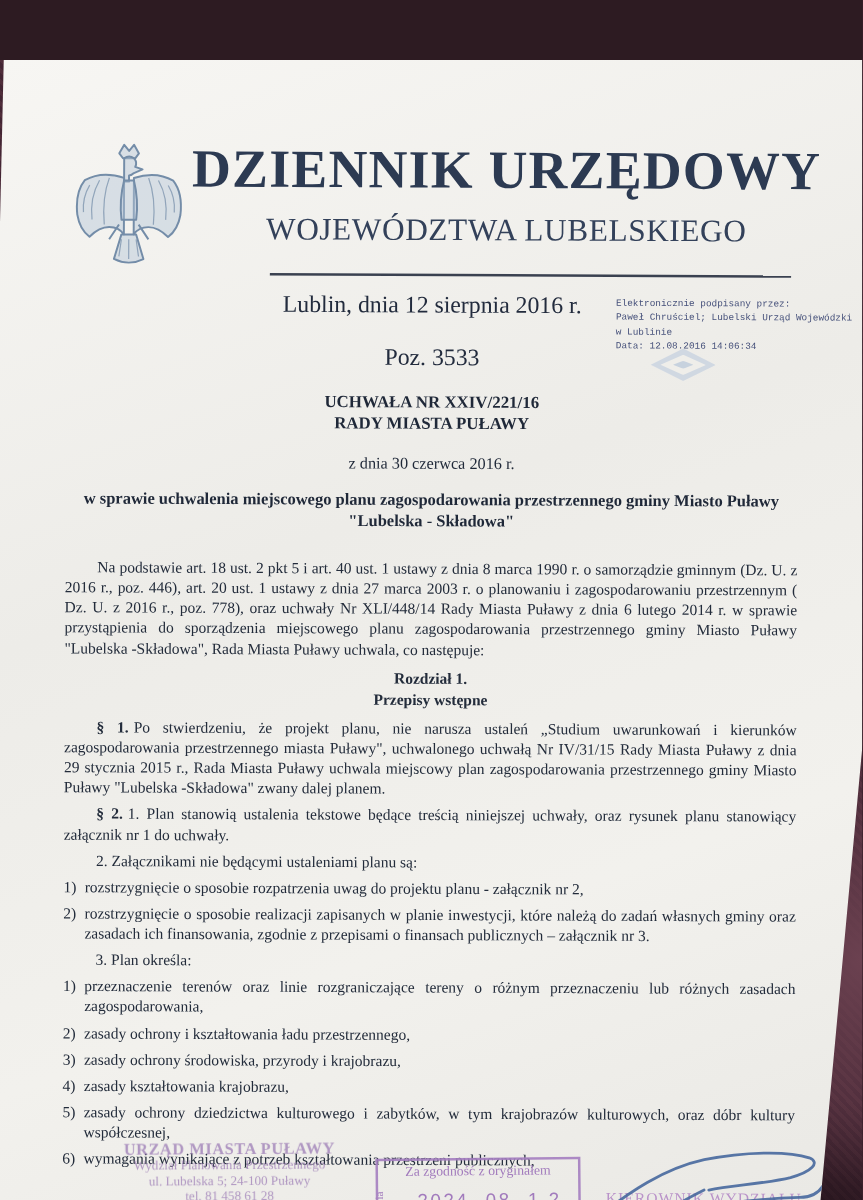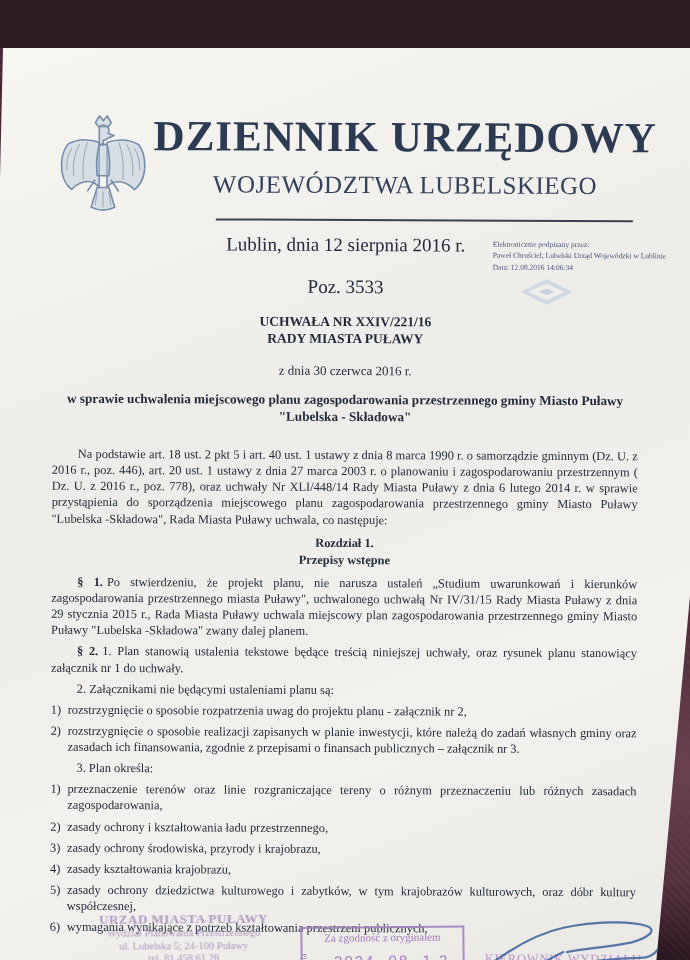--- a/index.html
+++ b/index.html
@@ -24,21 +24,21 @@
   .masthead{position:absolute;top:56px;left:52px;right:34px;display:flex;align-items:flex-start;}
   .eagle{width:100px;height:108px;flex:none;margin-top:8px;opacity:.85;}
   .mast-titles{flex:1;text-align:center;color:#2c3a52;}
   .mast-title{font-size:43px;font-weight:600;letter-spacing:1px;line-height:1.05;margin-top:10px;}
   .mast-subtitle{font-size:25px;font-weight:500;letter-spacing:.5px;margin-top:12px;color:#33415a;}
   .rule{position:absolute;top:171px;left:215px;width:417px;height:2px;background:#3a4150;}
   
   .place-date{position:absolute;top:186px;left:0;right:0;text-align:center;font-size:19px;color:#222b3d;}
   .poz{position:absolute;top:228px;left:0;right:0;text-align:center;font-size:19px;color:#222b3d;}
   
-  .esign{position:absolute;top:190px;left:492px;width:196px;font-family:Liberation Serif, serif;
+  .esign{position:absolute;top:190px;left:492px;width:196px;font-family:Liberation Mono, monospace;
          font-size:7.5px;line-height:1.5;color:#45507a;}
   .diamond{position:absolute;top:40px;left:28px;width:52px;height:26px;opacity:.55;}
   .diamond-outer{width:100%;height:100%;background:#b9c8dd;clip-path:polygon(50% 0,100% 50%,50% 100%,0 50%);display:flex;align-items:center;justify-content:center;}
   .diamond-hole{width:70%;height:62%;background:#f1f0ec;clip-path:polygon(50% 0,100% 50%,50% 100%,0 50%);display:flex;align-items:center;justify-content:center;}
   .diamond-core{width:45%;height:40%;background:#a9bdd6;clip-path:polygon(50% 0,100% 50%,50% 100%,0 50%);}
   
   .res-title{position:absolute;top:266px;left:0;right:0;text-align:center;font-size:13.5px;font-weight:bold;color:#1f2838;line-height:1.25;}
   .res-date{position:absolute;top:315px;left:0;right:0;text-align:center;font-size:13px;color:#1f2838;}
   .res-subject{position:absolute;top:343px;left:40px;right:40px;text-align:center;font-size:13.2px;font-weight:bold;color:#1f2838;line-height:1.3;}
   

